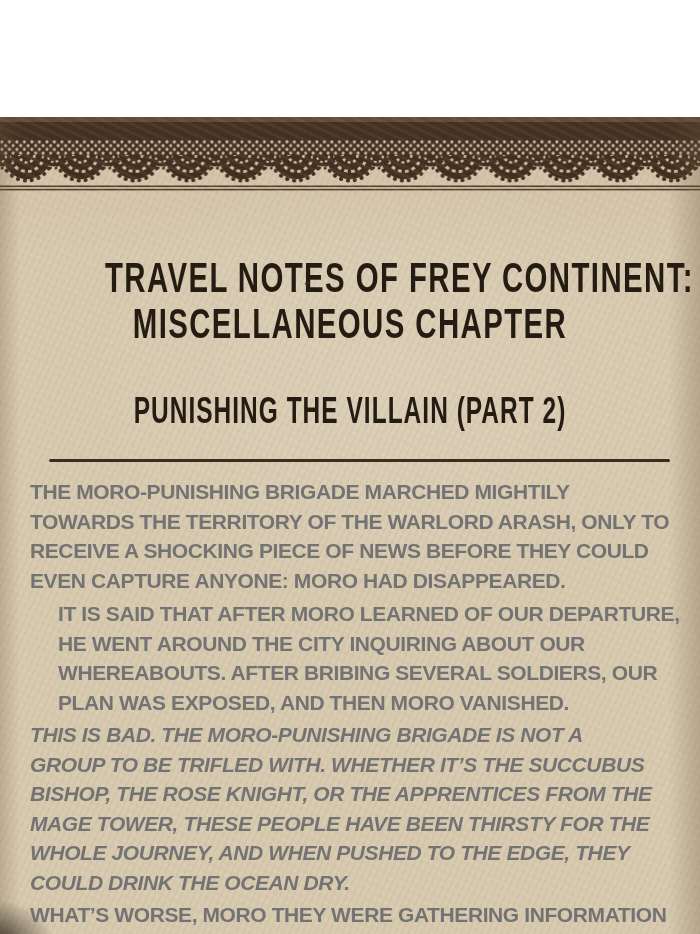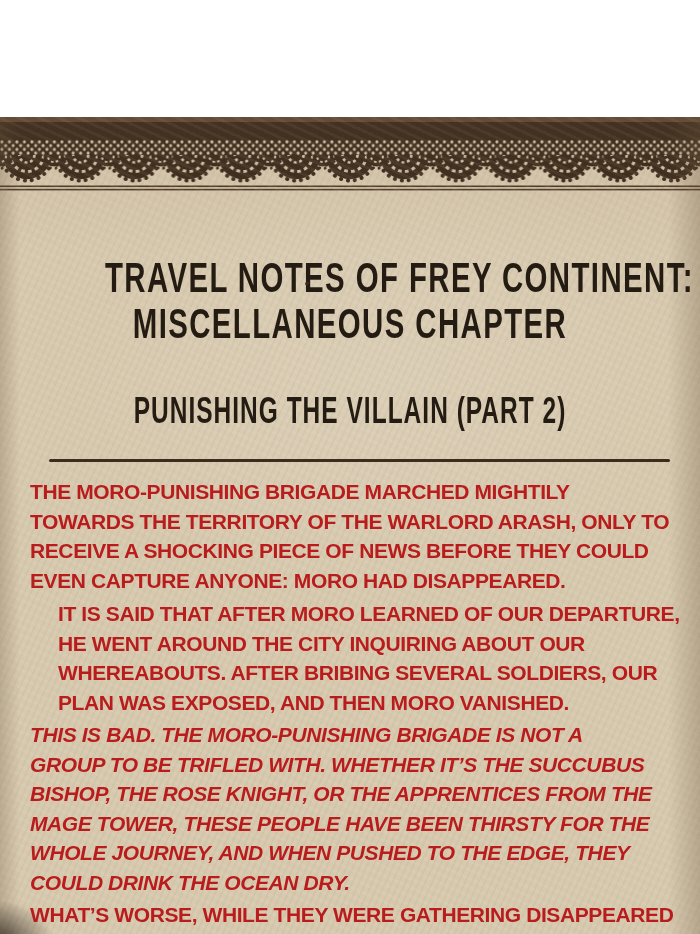--- a/index.html
+++ b/index.html
@@ -43,21 +43,21 @@
     font-weight: bold; font-size: 36px; line-height: 40px;
     letter-spacing: 1.5px; white-space: pre;
     transform: scaleX(0.68); transform-origin: 50% 0;
   }
   .divider {
     position: absolute; left: 49px; top: 459px; width: 621px; height: 3px;
     background: #3b2d1e; border-radius: 2px;
   }
   .para {
     position: absolute; left: 30px; width: 650px;
-    color: #b91c1c; font-weight: bold; font-size: 21px;
+    color: #737373; font-weight: bold; font-size: 21px;
     line-height: 29.5px; letter-spacing: -0.4px; white-space: pre;
   }
   .p1 { top: 477px; }
   .p2 { top: 599px; margin-left: 28px; }
   .p3 { top: 720px; font-style: italic; }
   .p4 { top: 900px; }
   .speck {
     position: absolute; left: 305px; top: 282px; width: 4px; height: 3px;
     background: #3b2d1e; border-radius: 50%; transform: rotate(-20deg);
   }
@@ -120,14 +120,14 @@
 WHEREABOUTS. AFTER BRIBING SEVERAL SOLDIERS, OUR
 PLAN WAS EXPOSED, AND THEN MORO VANISHED.</div>
 
   <div class="para p3">THIS IS BAD. THE MORO-PUNISHING BRIGADE IS NOT A
 GROUP TO BE TRIFLED WITH. WHETHER IT’S THE SUCCUBUS
 BISHOP, THE ROSE KNIGHT, OR THE APPRENTICES FROM THE
 MAGE TOWER, THESE PEOPLE HAVE BEEN THIRSTY FOR THE
 WHOLE JOURNEY, AND WHEN PUSHED TO THE EDGE, THEY
 COULD DRINK THE OCEAN DRY.</div>
 
-  <div class="para p4">WHAT’S WORSE, WHILE THEY WERE GATHERING DISAPPEARED</div>
+  <div class="para p4">WHAT’S WORSE, MORO THEY WERE GATHERING INFORMATION</div>
 </div>
 
 </body></html>

